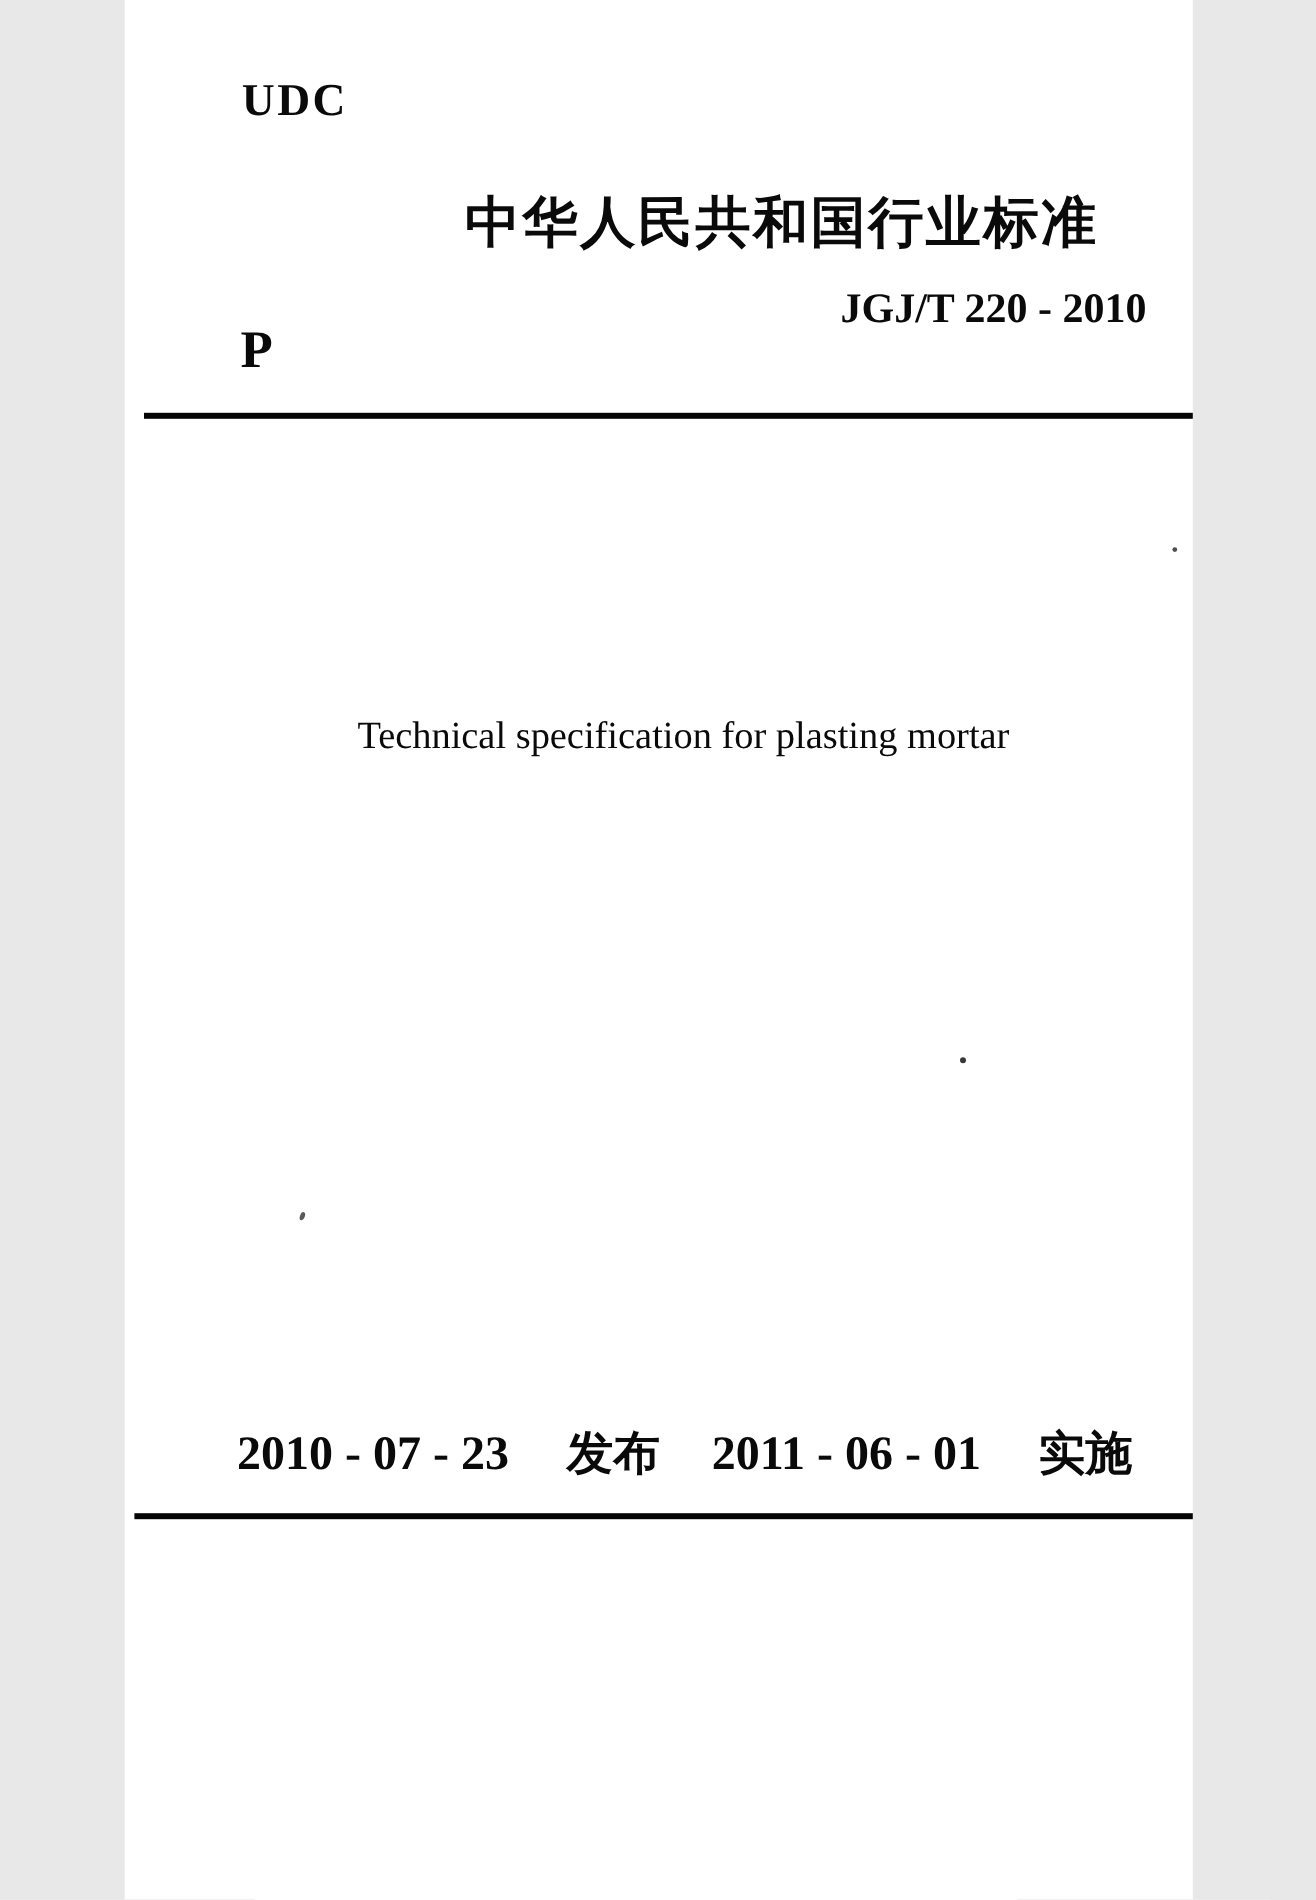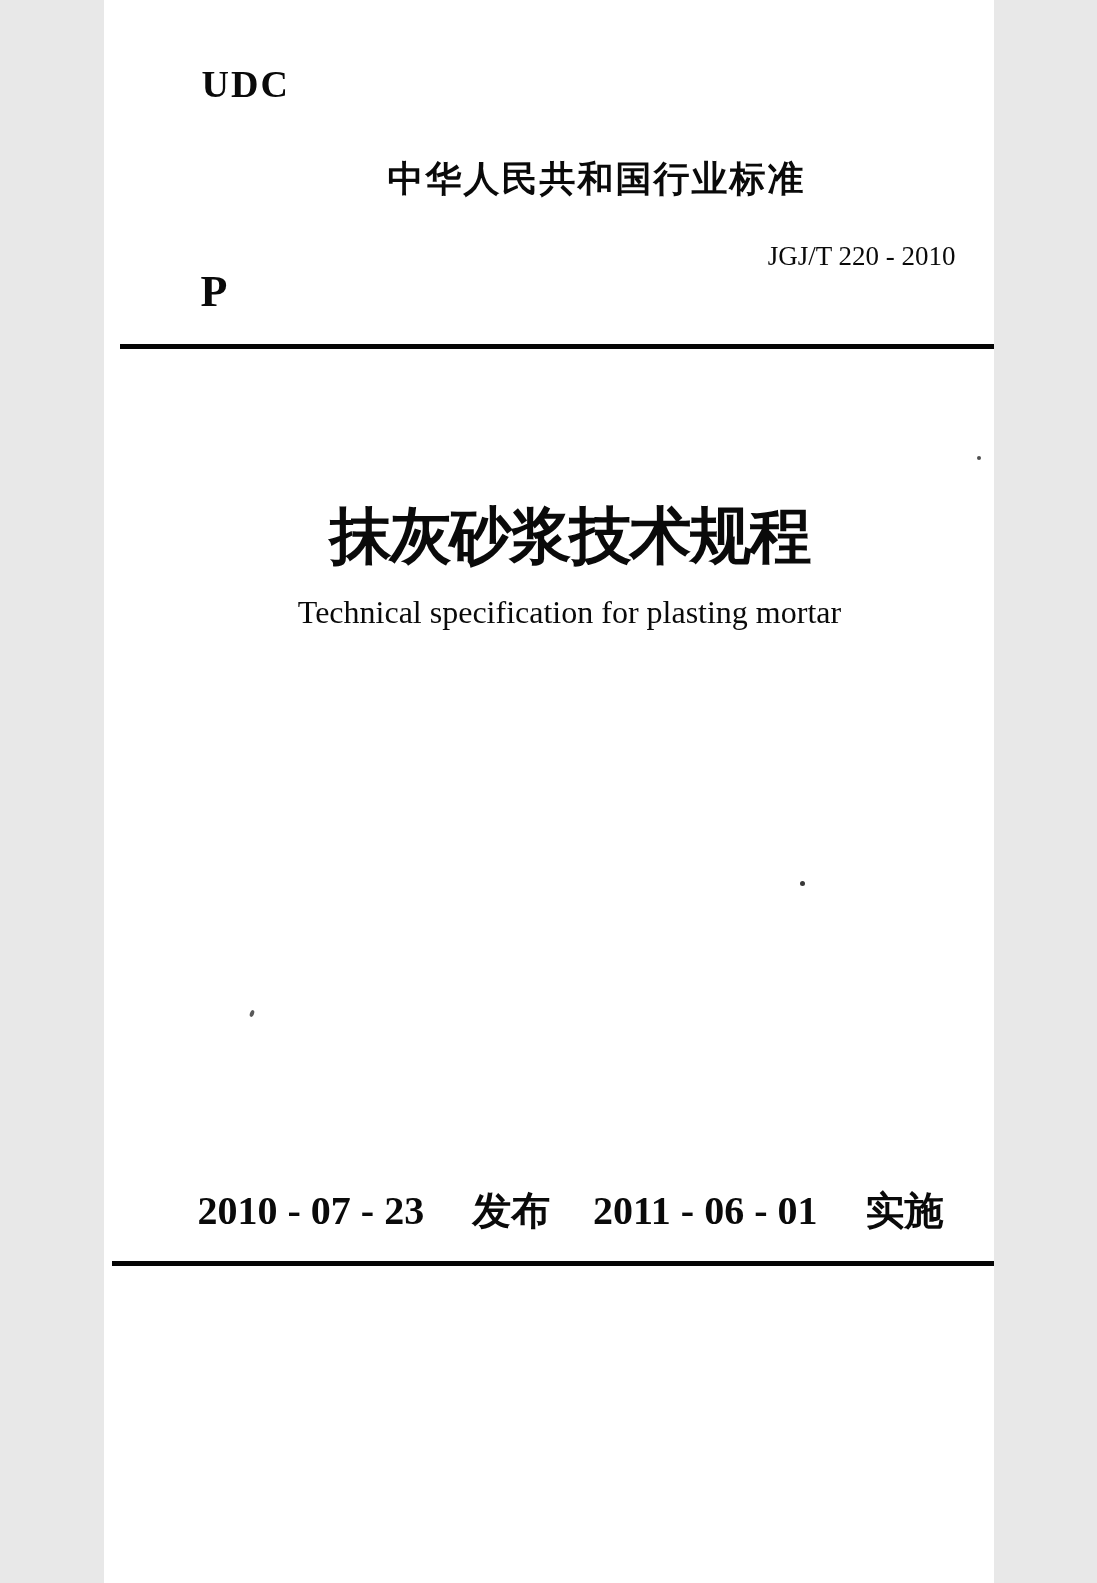--- a/index.html
+++ b/index.html
@@ -25,33 +25,33 @@
     letter-spacing: 2px;
     font-family: "Liberation Serif", serif;
   }
   .doc-class {
     left: 97px; top: 266px;
     font-size: 44px; font-weight: bold;
     font-family: "Liberation Serif", serif;
   }
   .std-category {
     left: 284px; top: 155px;
-    font-size: 36px; font-weight: bold;
+    font-size: 46px; font-weight: bold;
     letter-spacing: 2px;
     font-family: "Liberation Sans", sans-serif;
     white-space: nowrap;
   }
   .logo-box {
     left: 860px; top: 104px;
     width: 194px; height: 100px;
   }
   .std-numbers {
     right: 38px; top: 234px;
     text-align: right;
-    font-size: 27px; font-weight: normal;
+    font-size: 35px; font-weight: bold;
     line-height: 45px;
     font-family: "Liberation Serif", serif;
     white-space: nowrap;
   }
   .rule {
     background: #050505;
     height: 5px;
   }
   .rule-top { left: 16px; top: 344px; width: 1068px; }
   .rule-bottom { left: 8px; top: 1261px; width: 1072px; }
@@ -117,21 +117,20 @@
 
 
   <div class="abs std-numbers">
     <div>JGJ/T 220 - 2010</div>
   </div>
 
   <div class="abs doc-class">P</div>
 
   <div class="abs rule rule-top"></div>
 
-  <div class="abs center-band title-cn">抹灰砂浆技术规程</div>
 
   <div class="abs center-band title-en">Technical specification for plasting mortar</div>
 
   <div class="speck speck-3"></div>
   <div class="speck speck-1"></div>
   <div class="speck speck-2"></div>
 
   <div class="abs date-row date-left">
     <span class="date-value">2010 - 07 - 23</span>
     <span class="date-label">发布</span>

